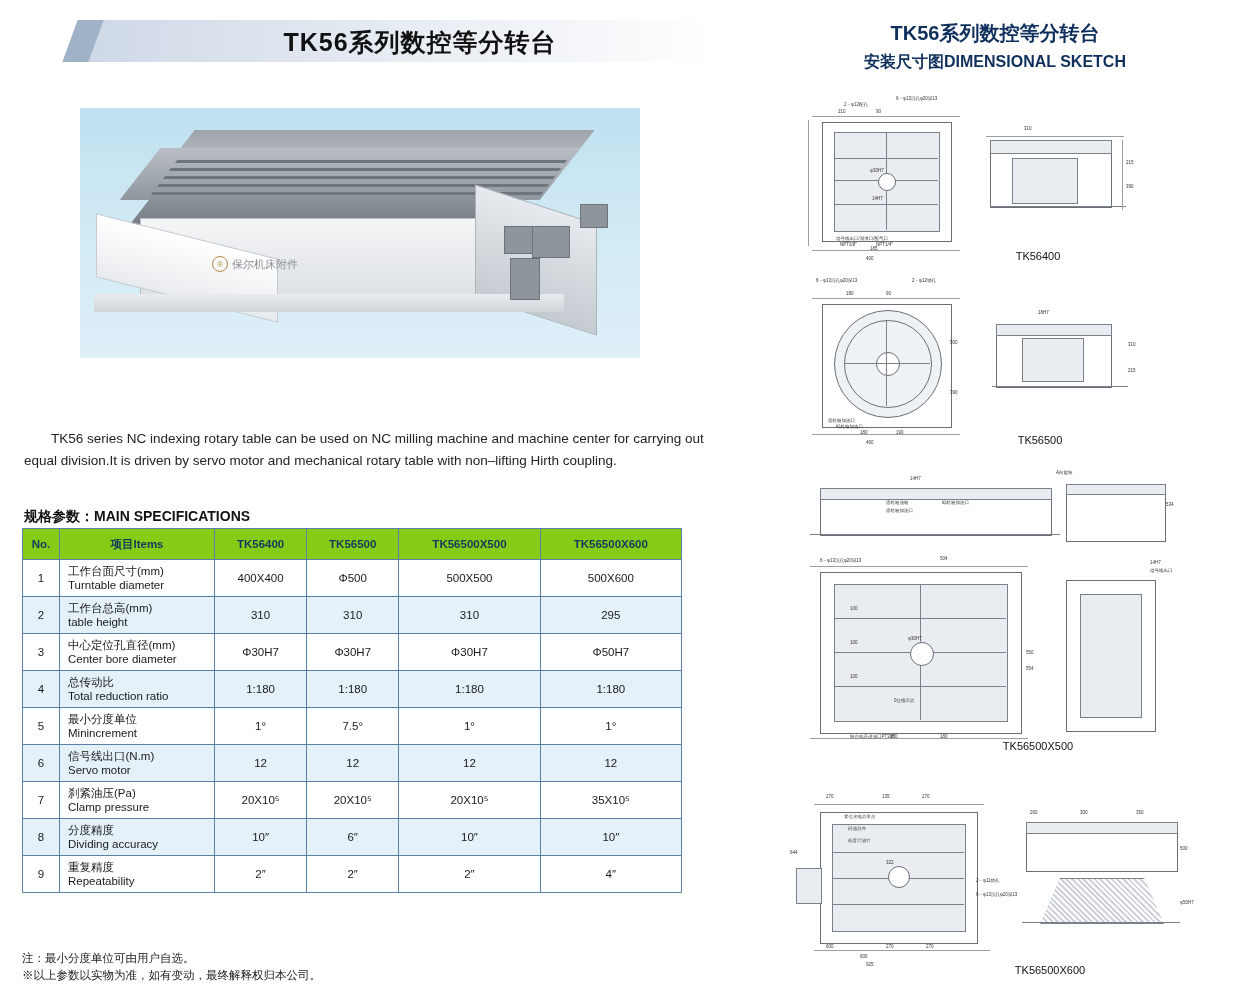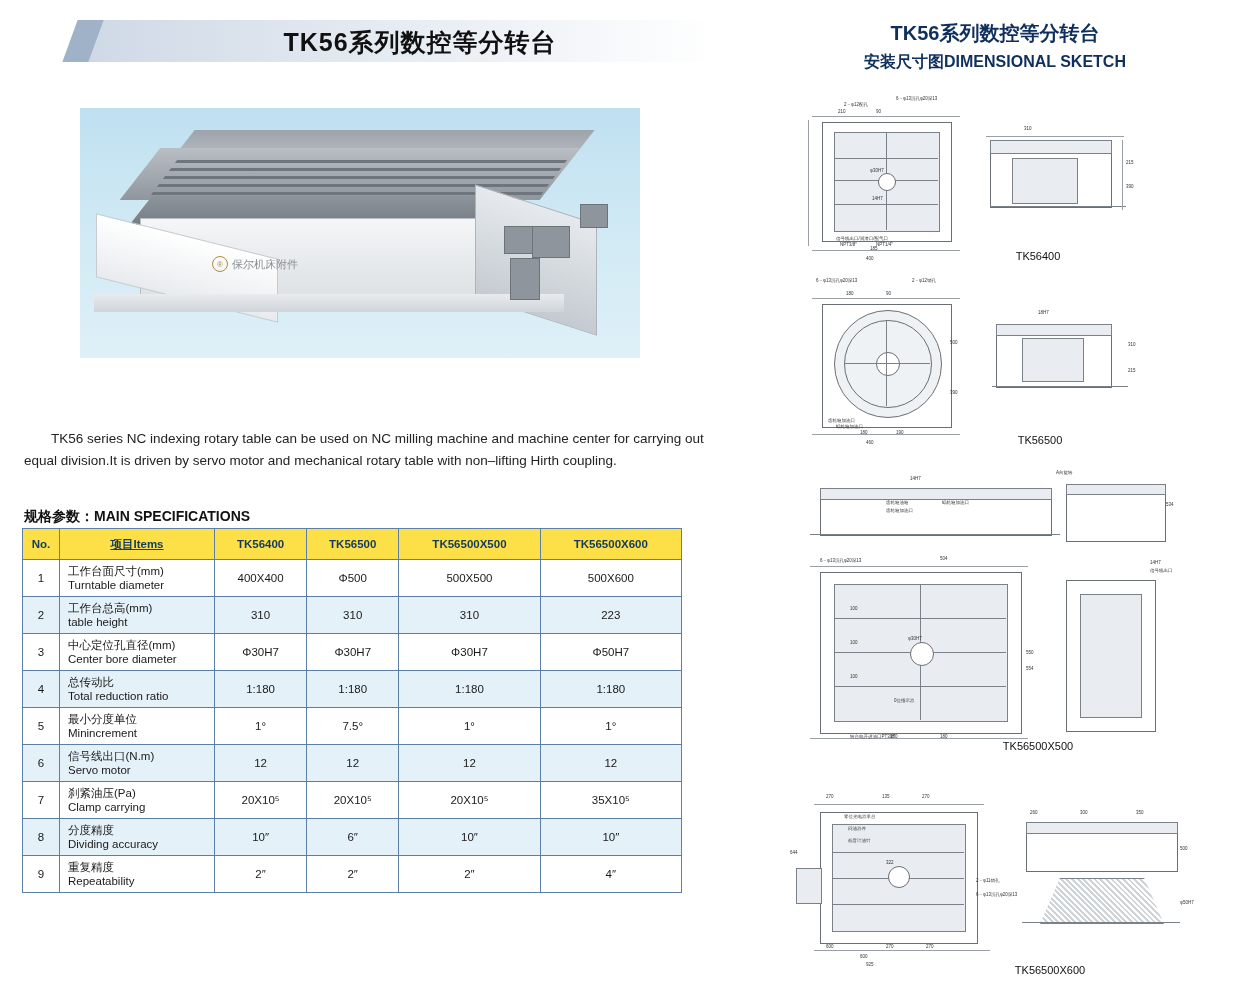--- a/index.html
+++ b/index.html
@@ -101,31 +101,31 @@
   .spec-label{
     position:absolute;left:24px;top:508px;
     font-size:14px;font-weight:bold;color:#111;
   }
   table.spec{
     position:absolute;left:22px;top:528px;
     width:660px;border-collapse:collapse;
     font-size:11.5px;
   }
   table.spec th{
-    background:#fde047;border:1px solid #5b7fa6;
+    background:#84cc16;border:1px solid #5b7fa6;
     color:#133a5e;font-weight:bold;height:28px;
   }
   table.spec td{
     border:1px solid #5b7fa6;text-align:center;height:34px;
     color:#1a1a1a;
   }
   table.spec tr.alt td{background:#e4f1f8;}
   table.spec td.item{text-align:left;padding-left:8px;line-height:14px;}
   .col-no{width:34px;}
-  .col-item{width:152px;text-decoration:underline;}
+  .col-item{width:152px;}
   .notes{
     position:absolute;left:22px;top:950px;
     font-size:11.5px;line-height:17px;color:#222;
   }
   
   .right-col{
     position:absolute;left:760px;top:0;width:480px;height:990px;
     background:#fff;
   }
   .r-title-cn{
@@ -224,21 +224,21 @@
       </tr>
       <tr class="alt">
         <td>2</td>
         <td class="item">
           <div>工作台总高(mm)</div>
           <div>table height</div>
         </td>
         <td>310</td>
         <td>310</td>
         <td>310</td>
-        <td>223</td>
+        <td>295</td>
       </tr>
       <tr>
         <td>3</td>
         <td class="item">
           <div>中心定位孔直径(mm)</div>
           <div>Center bore diameter</div>
         </td>
         <td>Φ30H7</td>
         <td>Φ30H7</td>
         <td>Φ30H7</td>
@@ -274,21 +274,21 @@
         </td>
         <td>12</td>
         <td>12</td>
         <td>12</td>
         <td>12</td>
       </tr>
       <tr>
         <td>7</td>
         <td class="item">
           <div>刹紧油压(Pa)</div>
-          <div>Clamp carrying</div>
+          <div>Clamp pressure</div>
         </td>
         <td>20X10⁵</td>
         <td>20X10⁵</td>
         <td>20X10⁵</td>
         <td>35X10⁵</td>
       </tr>
       <tr class="alt">
         <td>8</td>
         <td class="item">
           <div>分度精度</div>
@@ -306,20 +306,24 @@
           <div>Repeatability</div>
         </td>
         <td>2″</td>
         <td>2″</td>
         <td>2″</td>
         <td>4″</td>
       </tr>
     </tbody>
   </table>
 
+  <div class="notes">
+    <div>注：最小分度单位可由用户自选。</div>
+    <div>※以上参数以实物为准，如有变动，最终解释权归本公司。</div>
+  </div>
 </div>
 
 <div class="right-col">
   <div class="r-title-cn">TK56系列数控等分转台</div>
   <div class="r-title-sub">安装尺寸图DIMENSIONAL SKETCH</div>
 
   <div class="dwg" style="left:40px;top:100px;width:430px;height:175px;">
 
     <div class="frame" style="left:22px;top:22px;width:128px;height:118px;"></div>
     <div class="fill" style="left:34px;top:32px;width:104px;height:98px;"></div>

